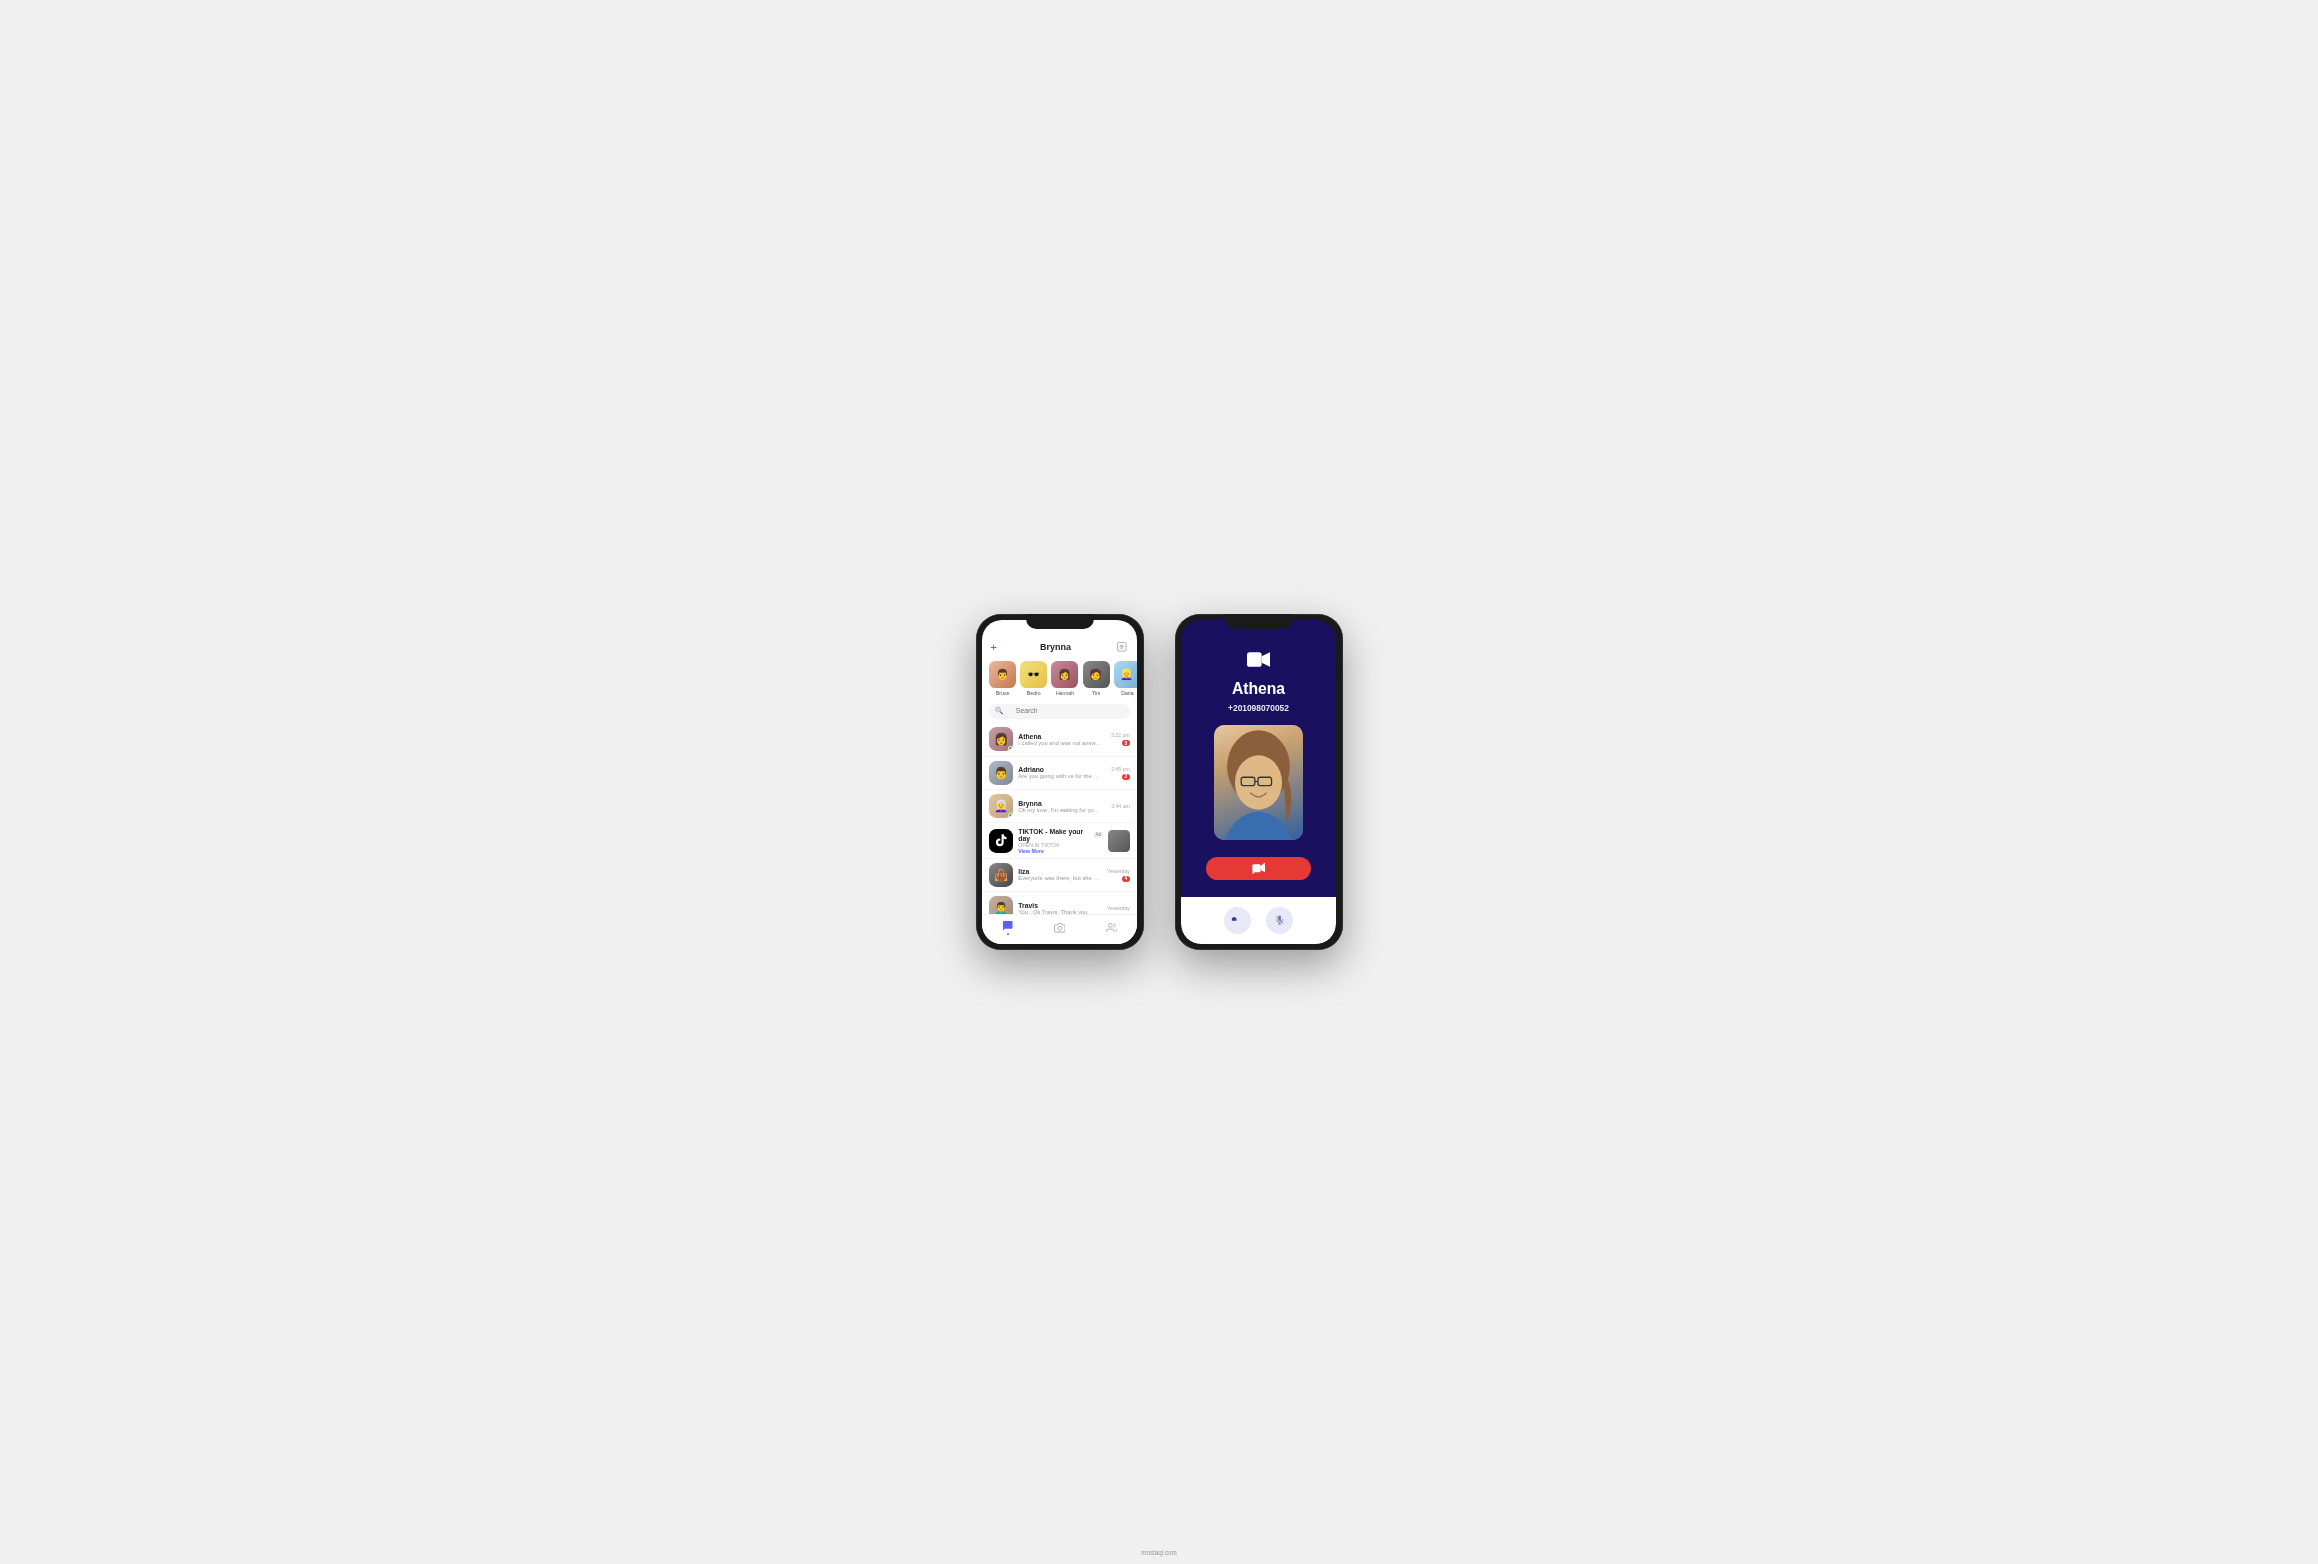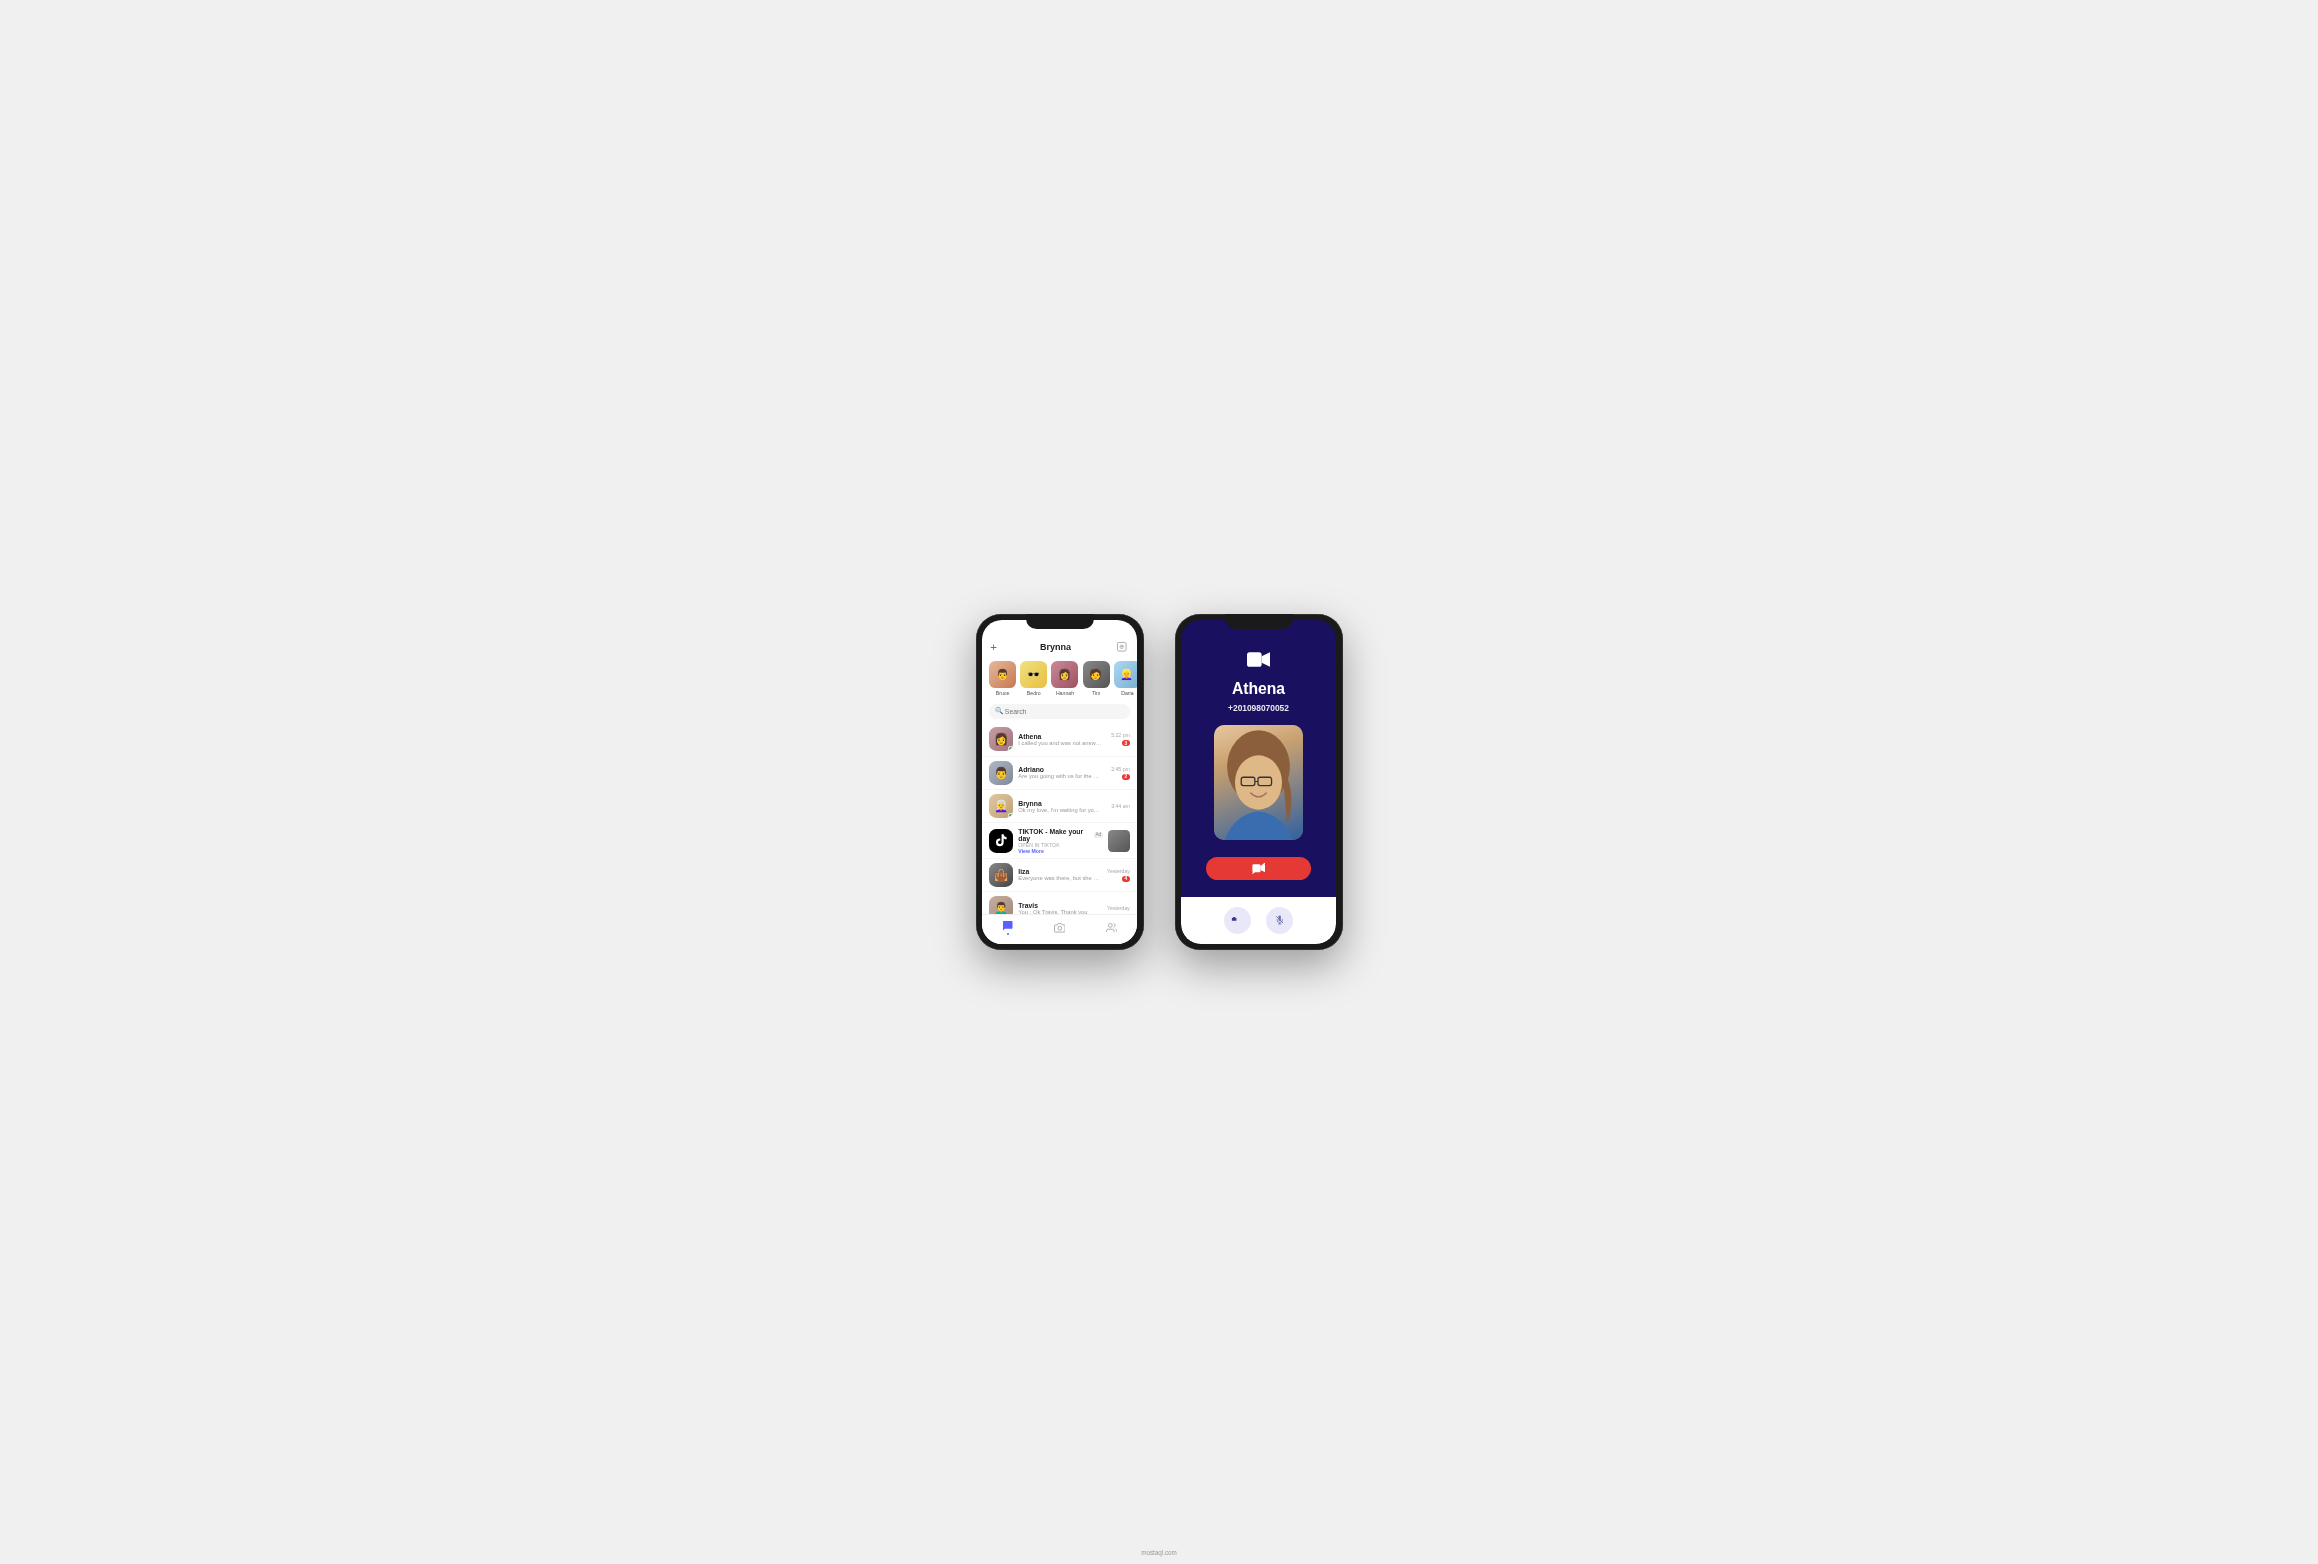--- a/index.html
+++ b/index.html
@@ -115,25 +115,25 @@
     .story-name {
       font-size: 5.2px;
       color: #555;
       text-align: center;
     }
 
     
     .search-bar {
       margin: 4.2px 7.3px;
       display: flex;
-      align-items: center;
+      align-items: flex-start;
       background: #f5f5f5;
       border-radius: 10.5px;
       padding: 3.7px 6.3px;
-      gap: 1px;
+      gap: 12px;
     }
     .search-bar .search-icon { color: #aaa; font-size: 6.8px; }
     .search-bar input {
       border: none;
       background: transparent;
       font-size: 6.8px;
       color: #999;
       outline: none;
       width: 100%;
     }

